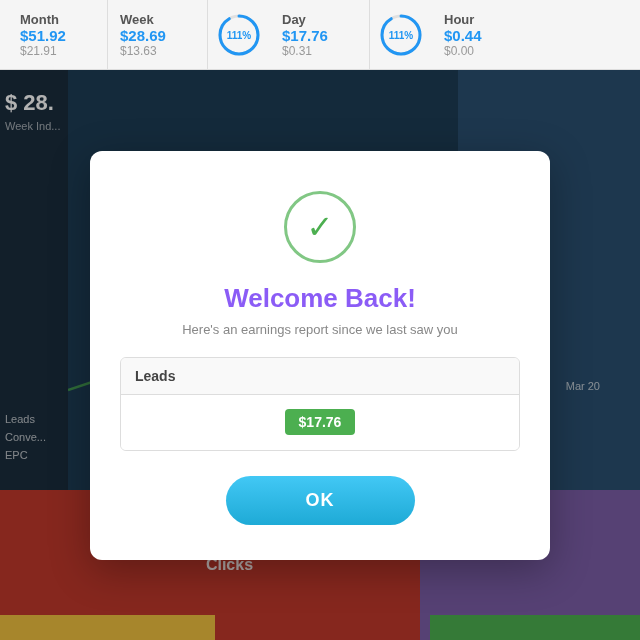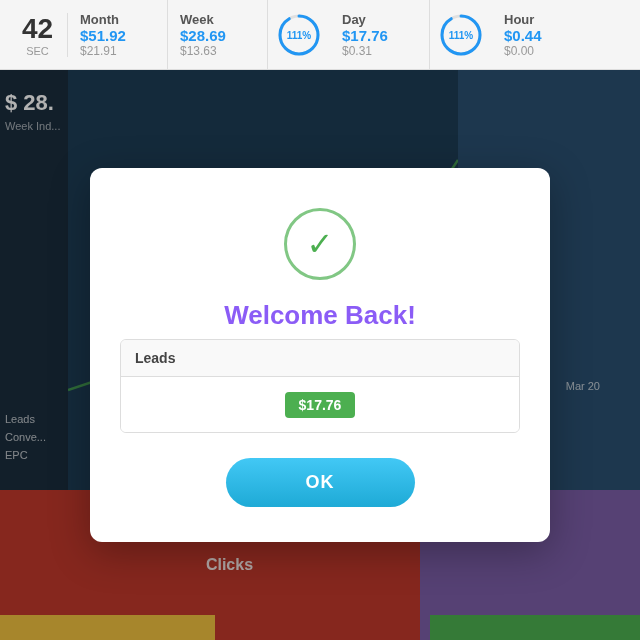--- a/index.html
+++ b/index.html
@@ -319,24 +319,20 @@
       font-size: 18px;
       font-weight: 600;
       cursor: pointer;
       letter-spacing: 1px;
     }
   </style>
 </head>
 <body>
 
 <div class="top-bar">
-  <div class="top-bar-counter">
-    <span class="counter-num">42</span>
-    <span class="counter-label">SEC</span>
-  </div>
 
   <div class="top-bar-stat">
     <span class="stat-label">Month</span>
     <span class="stat-value-blue">$51.92</span>
     <span class="stat-sub">$21.91</span>
   </div>
 
   <div class="top-bar-stat">
     <span class="stat-label">Week</span>
     <span class="stat-value-blue">$28.69</span>
@@ -410,20 +406,21 @@
 
       <div class="check-circle">
         <span class="check-mark">✓</span>
       </div>
 
       <div class="modal-title">
         <span>Welcome </span>
         <span style="font-weight:700;">Back!</span>
       </div>
 
+      <div class="modal-subtitle">Here's an earnings report since we last saw you</div>
 
       <div class="modal-table">
         <div class="table-header">Leads</div>
         <div class="table-body">
           <span class="value-badge">$17.76</span>
         </div>
       </div>
 
       <button class="ok-button">OK</button>
 

